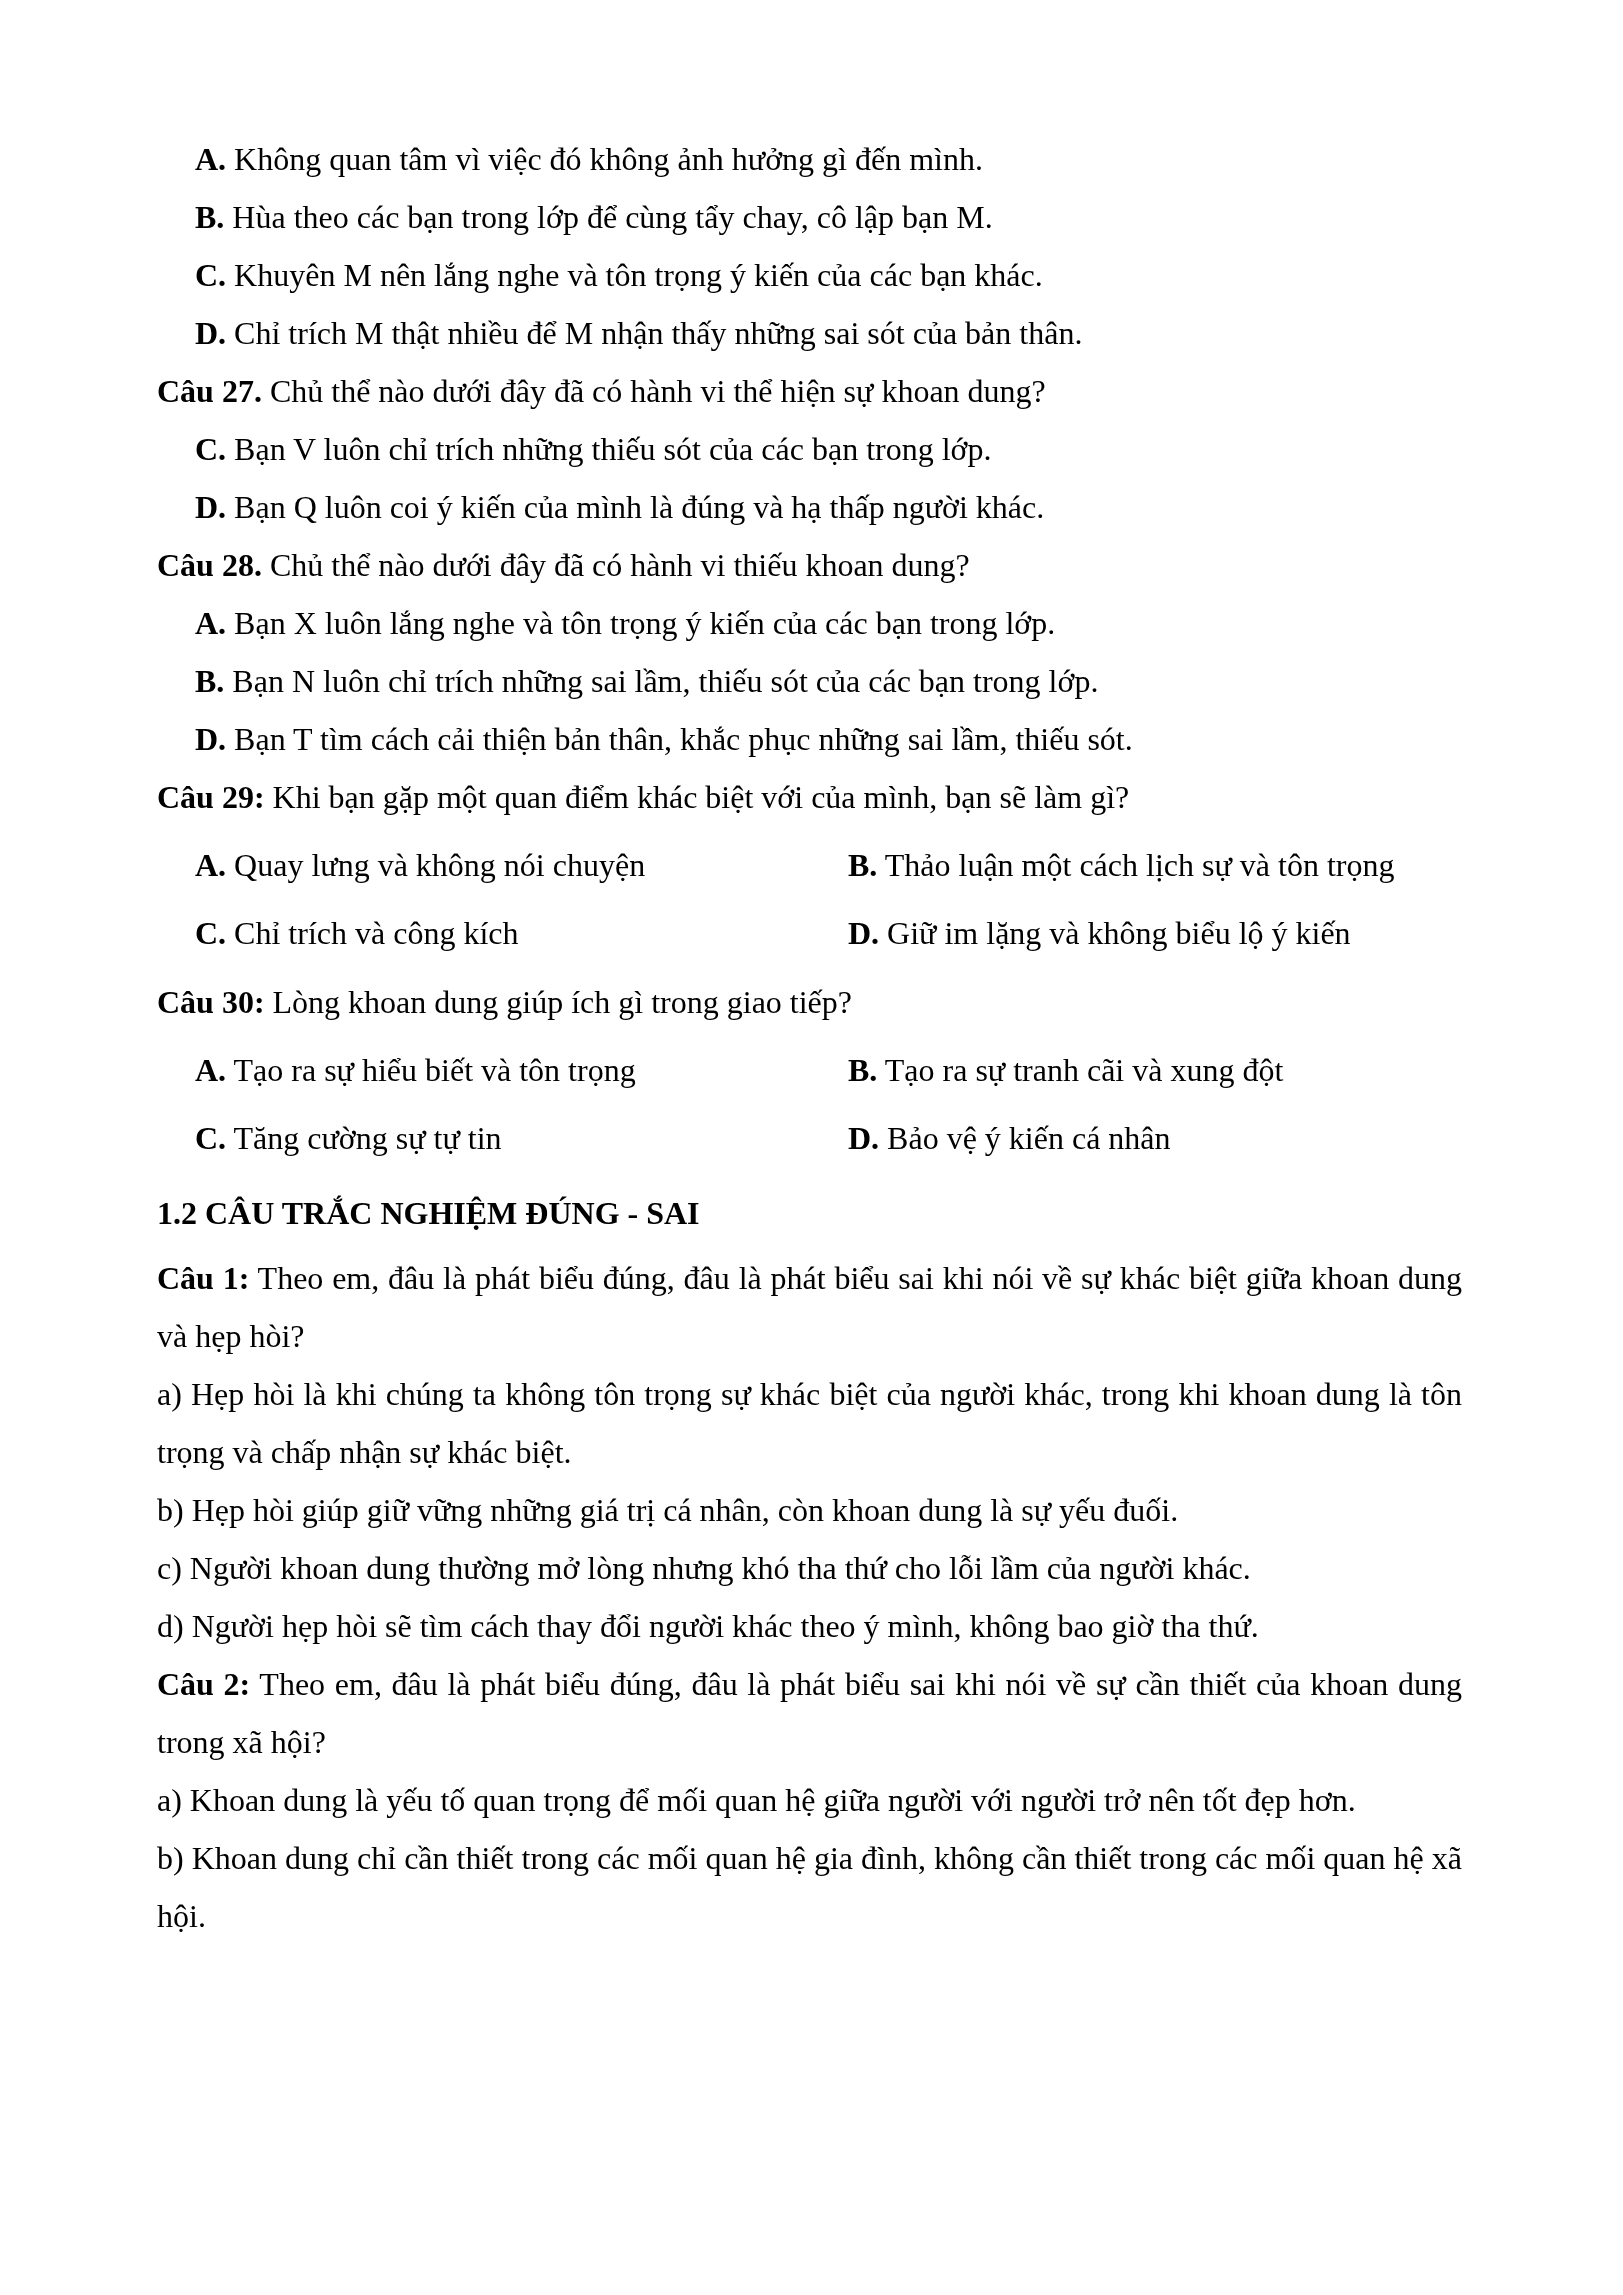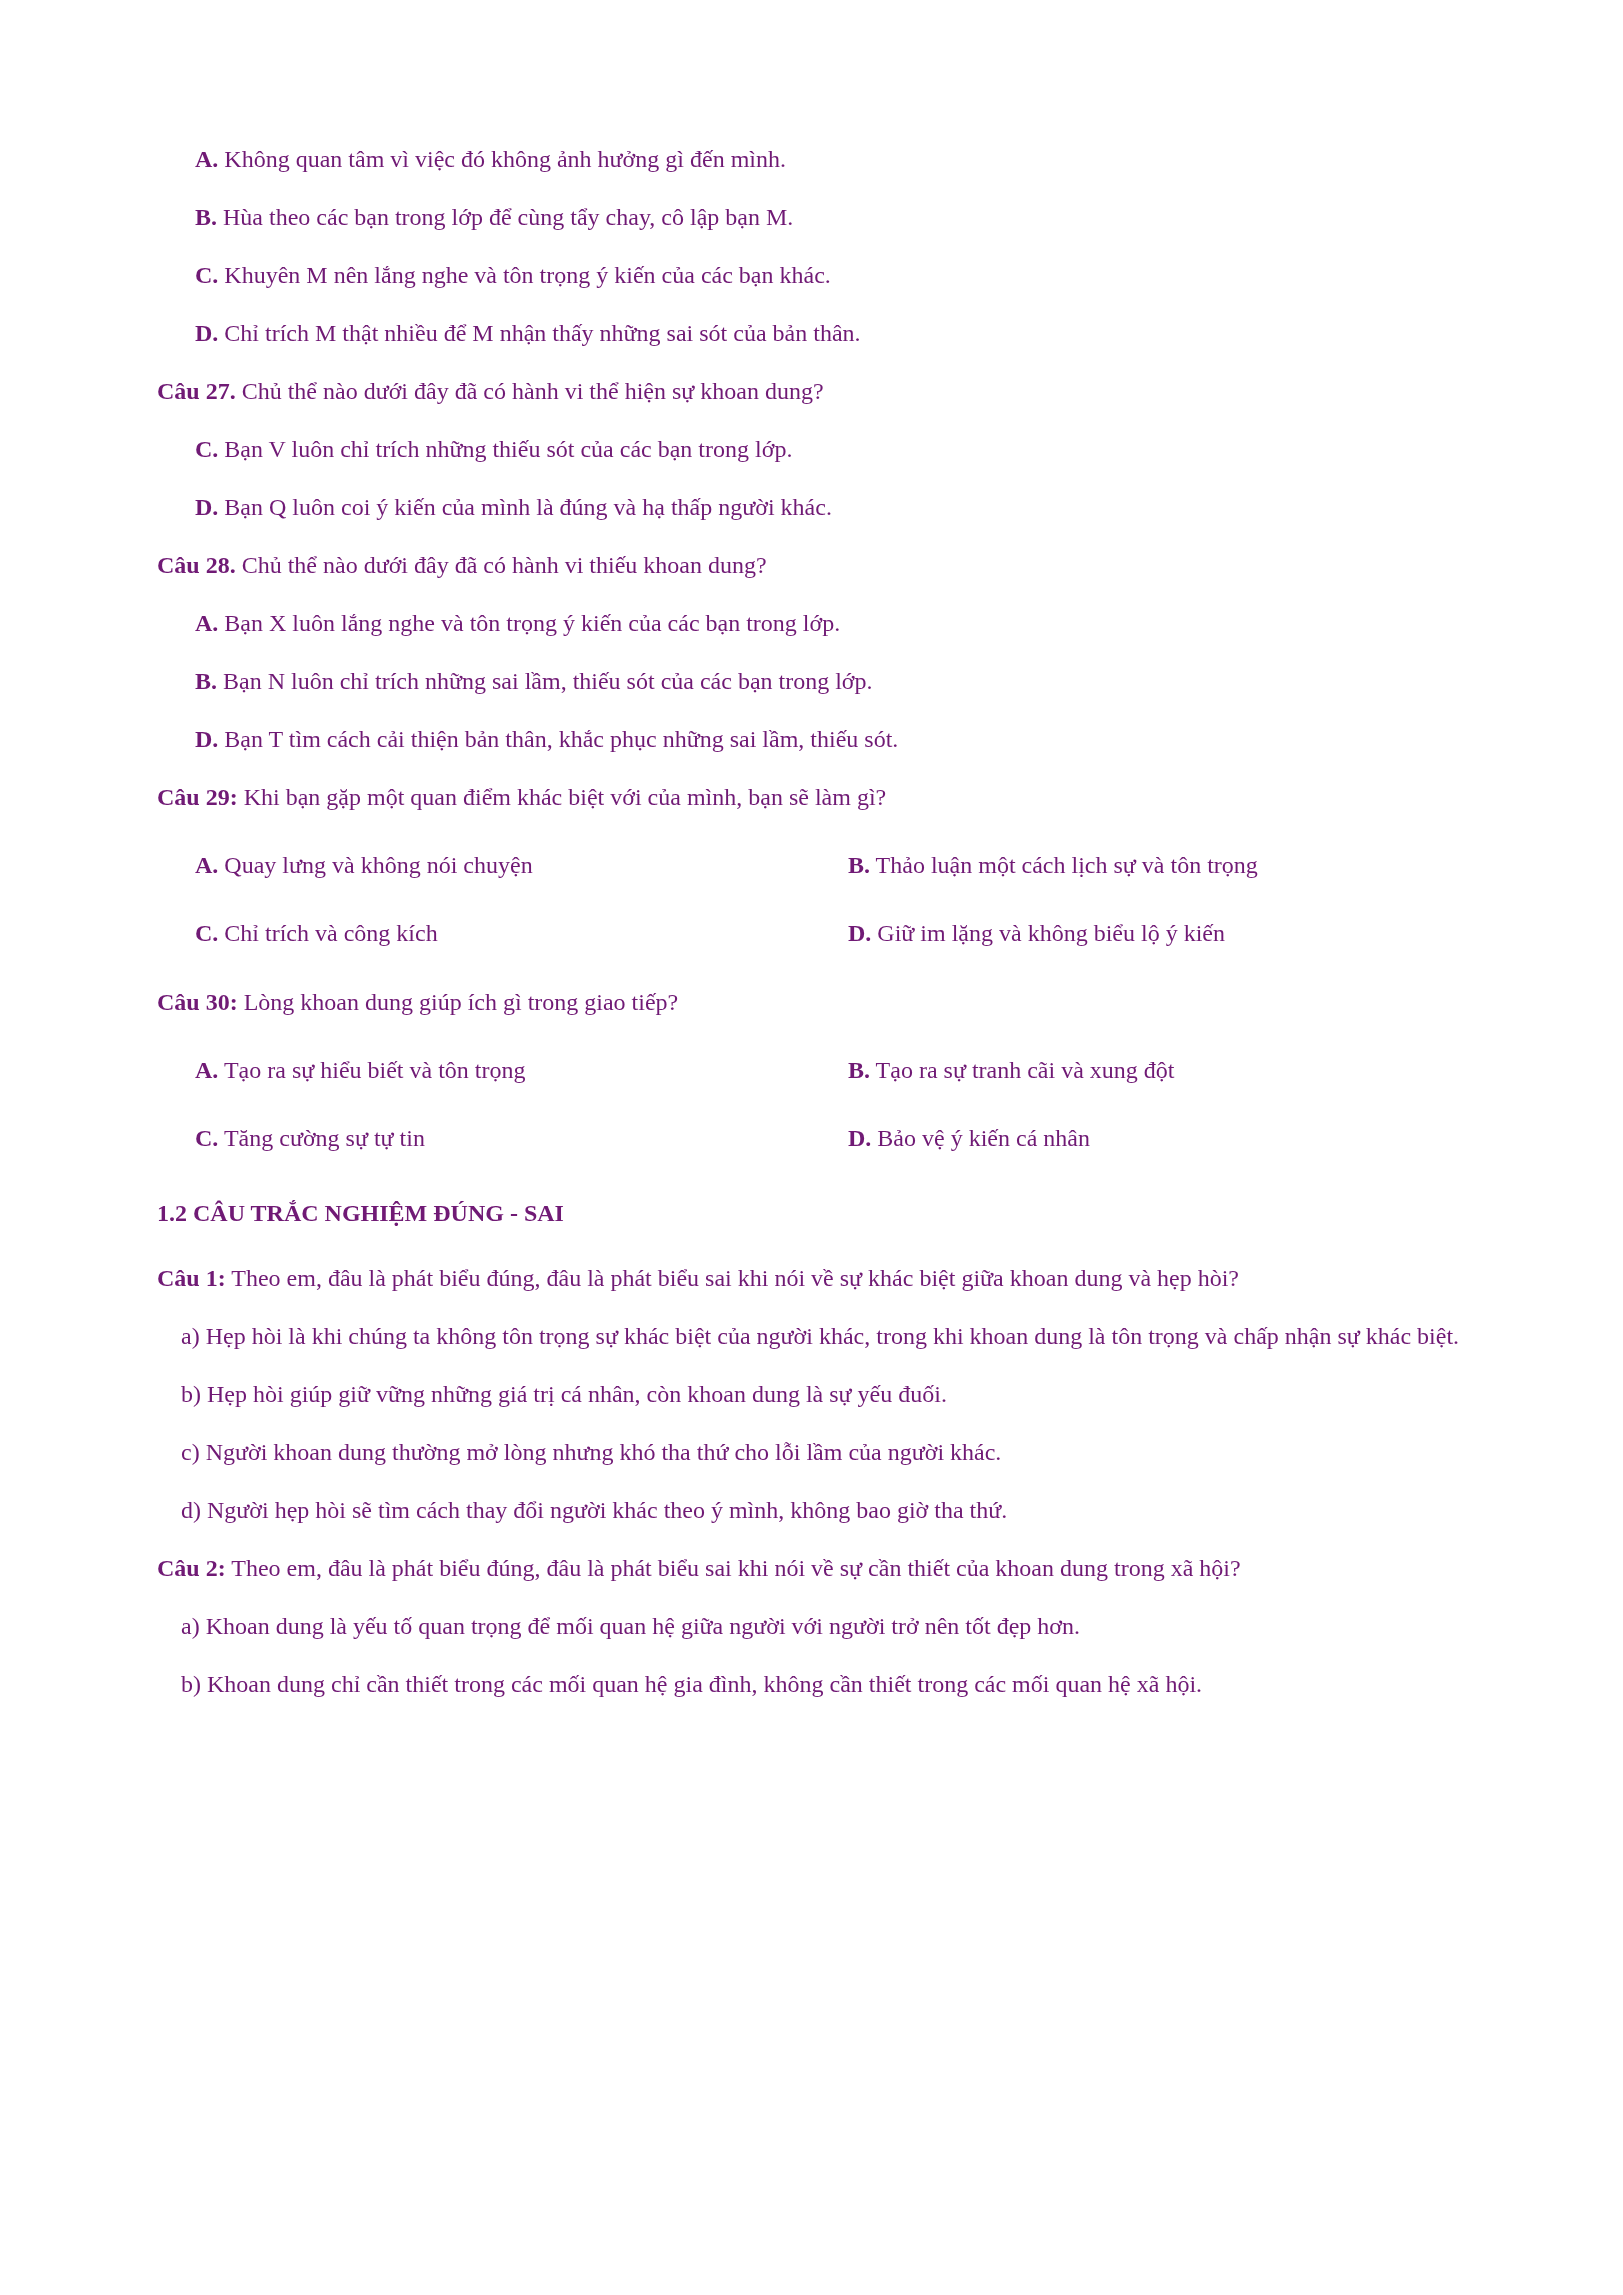--- a/index.html
+++ b/index.html
@@ -8,23 +8,23 @@
     background: #ffffff;
   }
   .page {
     position: relative;
     width: 1623px;
     height: 2295px;
     background: #ffffff;
     box-sizing: border-box;
     padding: 130px 161px 0 157px;
     font-family: "Liberation Serif", "DejaVu Serif", serif;
-    font-size: 24px;
+    font-size: 32px;
     line-height: 58px;
-    color: #701a75;
+    color: #000000;
     overflow: hidden;
   }
   .bold { font-weight: bold; }
   .q {
     text-align: justify;
   }
   .opt {
     padding-left: 38px;
   }
   .row2 {
@@ -41,21 +41,20 @@
   .row2 .c2 {
     flex: 1 1 auto;
   }
   .heading {
     font-weight: bold;
     margin-top: 17.3px;
     margin-bottom: 6.3px;
   }
   .para {
     text-align: justify;
-    margin-left: 24px;
   }
 </style>
 </head>
 <body>
 
 <div class="page">
   <div id="content">
       <div class="opt"><span class="bold">A.</span> <span>Không quan tâm vì việc đó không ảnh hưởng gì đến mình.</span></div>
       <div class="opt"><span class="bold">B.</span> <span>Hùa theo các bạn trong lớp để cùng tẩy chay, cô lập bạn M.</span></div>
       <div class="opt"><span class="bold">C.</span> <span>Khuyên M nên lắng nghe và tôn trọng ý kiến của các bạn khác.</span></div>

